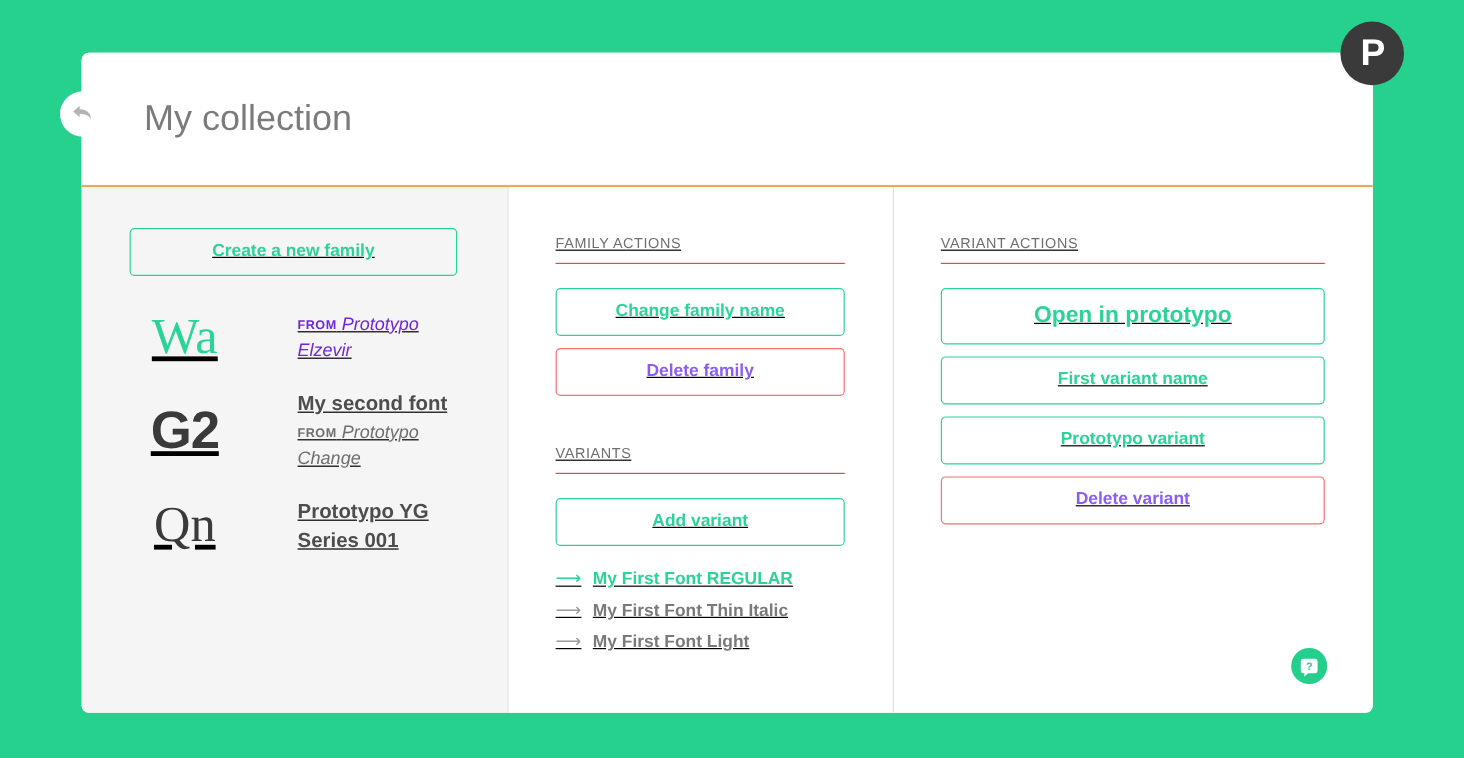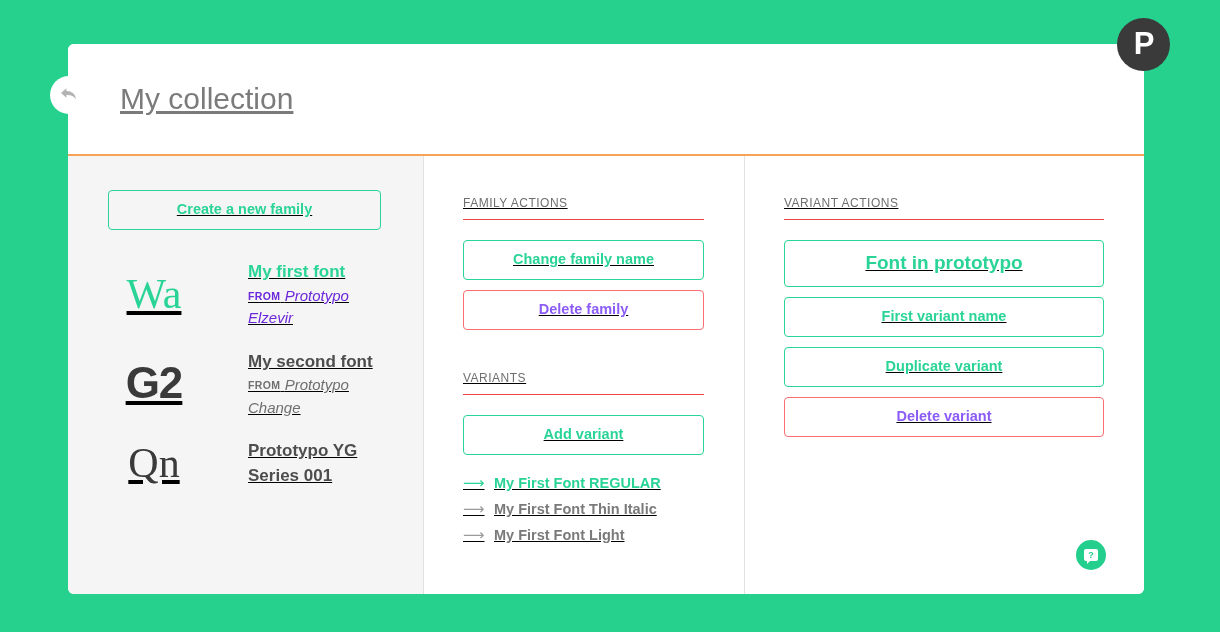--- a/index.html
+++ b/index.html
@@ -61,21 +61,20 @@
     padding-left: 52px;
     background: #ffffff;
     border-top-left-radius: 6px;
     border-top-right-radius: 6px;
   }
   #page-title {
     font-size: 30px;
     color: #7b7b7b;
     font-weight: normal;
     letter-spacing: 0px;
-    text-decoration: underline;
   }
 
   
   #back-button {
     position: absolute;
     left: 50px;
     top: 76px;
     width: 38px;
     height: 38px;
     border-radius: 50%;
@@ -297,21 +296,20 @@
 
   <div id="columns">
 
     <div id="col-families">
 
       <button class="btn" id="create-family-btn">Create a new family</button>
 
       <div class="family-row active">
         <div class="family-preview serif">Wa</div>
         <div class="family-info">
-          <div class="family-name">My first font</div>
           <div class="family-from">
             <span class="from-label">FROM</span>
             <span>Prototypo Elzevir</span>
           </div>
         </div>
       </div>
 
       <div class="family-row">
         <div class="family-preview sans">G2</div>
         <div class="family-info">
@@ -360,23 +358,23 @@
         </div>
       </div>
 
     </div>
 
     <div id="col-variant-actions">
 
       <div class="section-title">VARIANT ACTIONS</div>
 
       <div class="btn-stack">
-        <button class="btn big">Font in prototypo</button>
+        <button class="btn big">Open in prototypo</button>
         <button class="btn">First variant name</button>
-        <button class="btn">Duplicate variant</button>
+        <button class="btn">Prototypo variant</button>
         <button class="btn danger">Delete variant</button>
       </div>
 
       <div id="help-button">
         <div id="help-bubble">
           <span class="qmark">?</span>
         </div>
       </div>
 
     </div>

